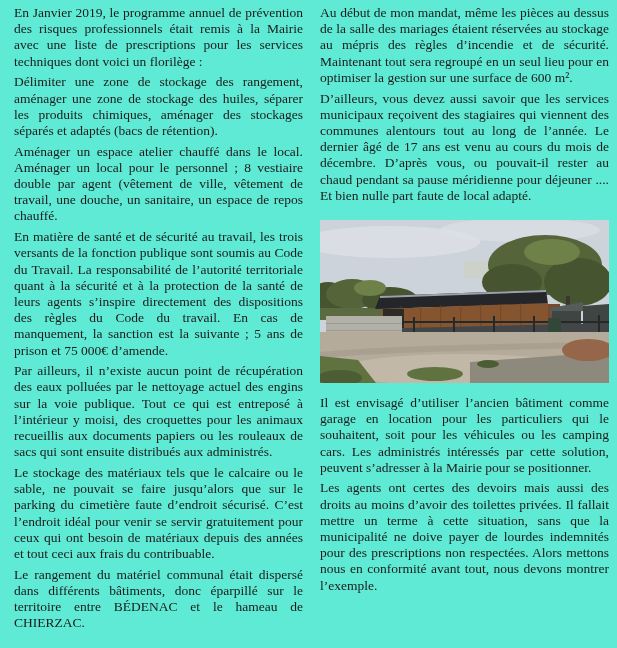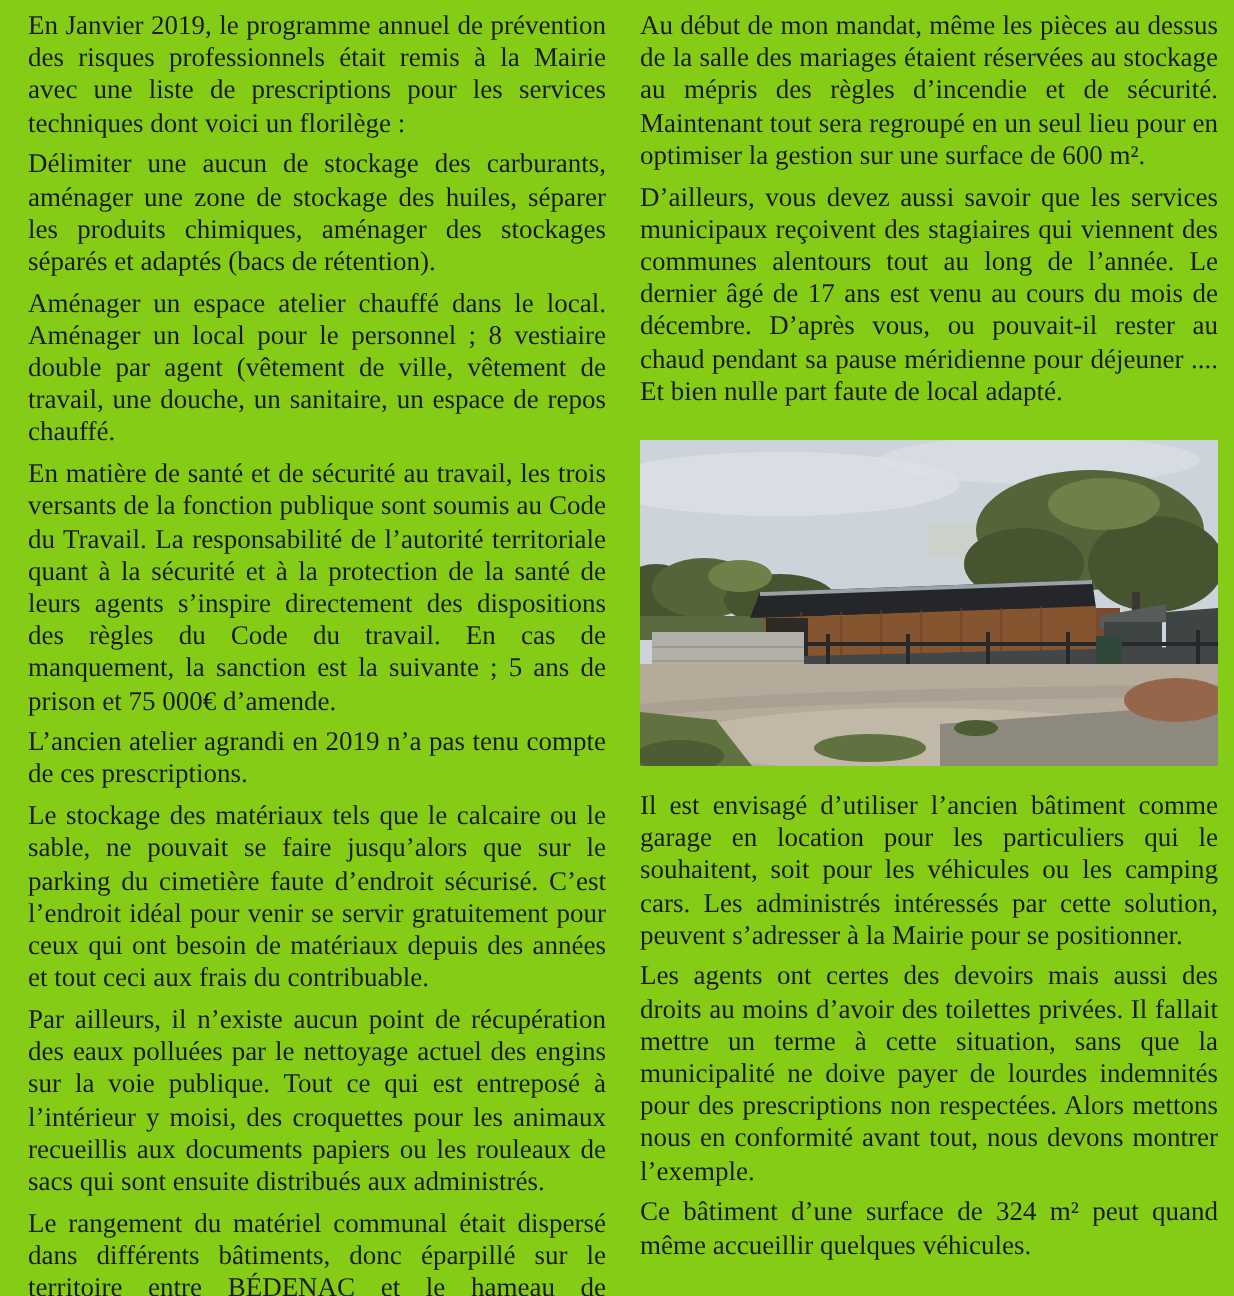--- a/index.html
+++ b/index.html
@@ -1,44 +1,43 @@
 <!DOCTYPE html>
 <html lang="fr"><head>
 <meta charset="utf-8">
 <style>
   html,body{margin:0;padding:0;background:#ffffff;}
   .page{
     width:617px;height:648px;box-sizing:border-box;
     padding:5px 11px 0 14px;
     display:flex;gap:17px;
-    background:#84cc16;overflow:hidden;
+    background:#5eead4;overflow:hidden;
     font-family:"Liberation Serif","DejaVu Serif",serif;
     color:#1b1b1b;
   }
   .col{width:289px;flex:0 0 289px;font-size:13.5px;line-height:16.2px;text-align:justify;}
   .col p{margin:0 0 4.5px 0;text-justify:inter-word;}
   figure.photo{
     margin:16px 0 12px 0;padding:0;
     width:289px;height:163px;overflow:hidden;
   }
   figure.photo svg{display:block;width:289px;height:163px;}
 </style>
 </head>
 <body>
 
 <div class="page">
 
   <div class="col">
     <p>En Janvier 2019, le programme annuel de prévention des risques professionnels était remis à la Mairie avec une liste de prescriptions pour les services techniques dont voici un florilège :</p>
-    <p>Délimiter une aucun de stockage des carburants, aménager une zone de stockage des huiles, séparer les produits chimiques, aménager des stockages séparés et adaptés (bacs de rétention).</p>
+    <p>Délimiter une zone de stockage des rangement, aménager une zone de stockage des huiles, séparer les produits chimiques, aménager des stockages séparés et adaptés (bacs de rétention).</p>
     <p>Aménager un espace atelier chauffé dans le local. Aménager un local pour le personnel ; 8 vestiaire double par agent (vêtement de ville, vêtement de travail, une douche, un sanitaire, un espace de repos chauffé.</p>
     <p>En matière de santé et de sécurité au travail, les trois versants de la fonction publique sont soumis au Code du Travail. La responsabilité de l’autorité territoriale quant à la sécurité et à la protection de la santé de leurs agents s’inspire directement des dispositions des règles du Code du travail. En cas de manquement, la sanction est la suivante ; 5 ans de prison et 75 000€ d’amende.</p>
-    <p>L’ancien atelier agrandi en 2019 n’a pas tenu compte de ces prescriptions.</p>
+    <p>Par ailleurs, il n’existe aucun point de récupération des eaux polluées par le nettoyage actuel des engins sur la voie publique. Tout ce qui est entreposé à l’intérieur y moisi, des croquettes pour les animaux recueillis aux documents papiers ou les rouleaux de sacs qui sont ensuite distribués aux administrés.</p>
     <p>Le stockage des matériaux tels que le calcaire ou le sable, ne pouvait se faire jusqu’alors que sur le parking du cimetière faute d’endroit sécurisé. C’est l’endroit idéal pour venir se servir gratuitement pour ceux qui ont besoin de matériaux depuis des années et tout ceci aux frais du contribuable.</p>
-    <p>Par ailleurs, il n’existe aucun point de récupération des eaux polluées par le nettoyage actuel des engins sur la voie publique. Tout ce qui est entreposé à l’intérieur y moisi, des croquettes pour les animaux recueillis aux documents papiers ou les rouleaux de sacs qui sont ensuite distribués aux administrés.</p>
     <p>Le rangement du matériel communal était dispersé dans différents bâtiments, donc éparpillé sur le territoire entre BÉDENAC et le hameau de CHIERZAC.</p>
   </div>
 
   <div class="col">
     <p>Au début de mon mandat, même les pièces au dessus de la salle des mariages étaient réservées au stockage au mépris des règles d’incendie et de sécurité. Maintenant tout sera regroupé en un seul lieu pour en optimiser la gestion sur une surface de 600 m².</p>
     <p>D’ailleurs, vous devez aussi savoir que les services municipaux reçoivent des stagiaires qui viennent des communes alentours tout au long de l’année. Le dernier âgé de 17 ans est venu au cours du mois de décembre. D’après vous, ou pouvait-il rester au chaud pendant sa pause méridienne pour déjeuner .... Et bien nulle part faute de local adapté.</p>
 
     <figure class="photo">
       <svg viewBox="0 0 289 163" preserveAspectRatio="none" role="img">
 
@@ -116,16 +115,15 @@
           <polygon points="0,136 38,140 56,163 0,163" fill="#5f7240"></polygon>
           <ellipse cx="20" cy="158" rx="22" ry="8" fill="#4c5d33"></ellipse>
           <ellipse cx="115" cy="154" rx="28" ry="7" fill="#5f7240"></ellipse>
           <ellipse cx="168" cy="144" rx="11" ry="4" fill="#4c5d33"></ellipse>
         </g>
       </svg>
     </figure>
 
     <p>Il est envisagé d’utiliser l’ancien bâtiment comme garage en location pour les particuliers qui le souhaitent, soit pour les véhicules ou les camping cars. Les administrés intéressés par cette solution, peuvent s’adresser à la Mairie pour se positionner.</p>
     <p>Les agents ont certes des devoirs mais aussi des droits au moins d’avoir des toilettes privées. Il fallait mettre un terme à cette situation, sans que la municipalité ne doive payer de lourdes indemnités pour des prescriptions non respectées. Alors mettons nous en conformité avant tout, nous devons montrer l’exemple.</p>
-    <p>Ce bâtiment d’une surface de 324 m² peut quand même accueillir quelques véhicules.</p>
   </div>
 
 </div>
 
 </body></html>

